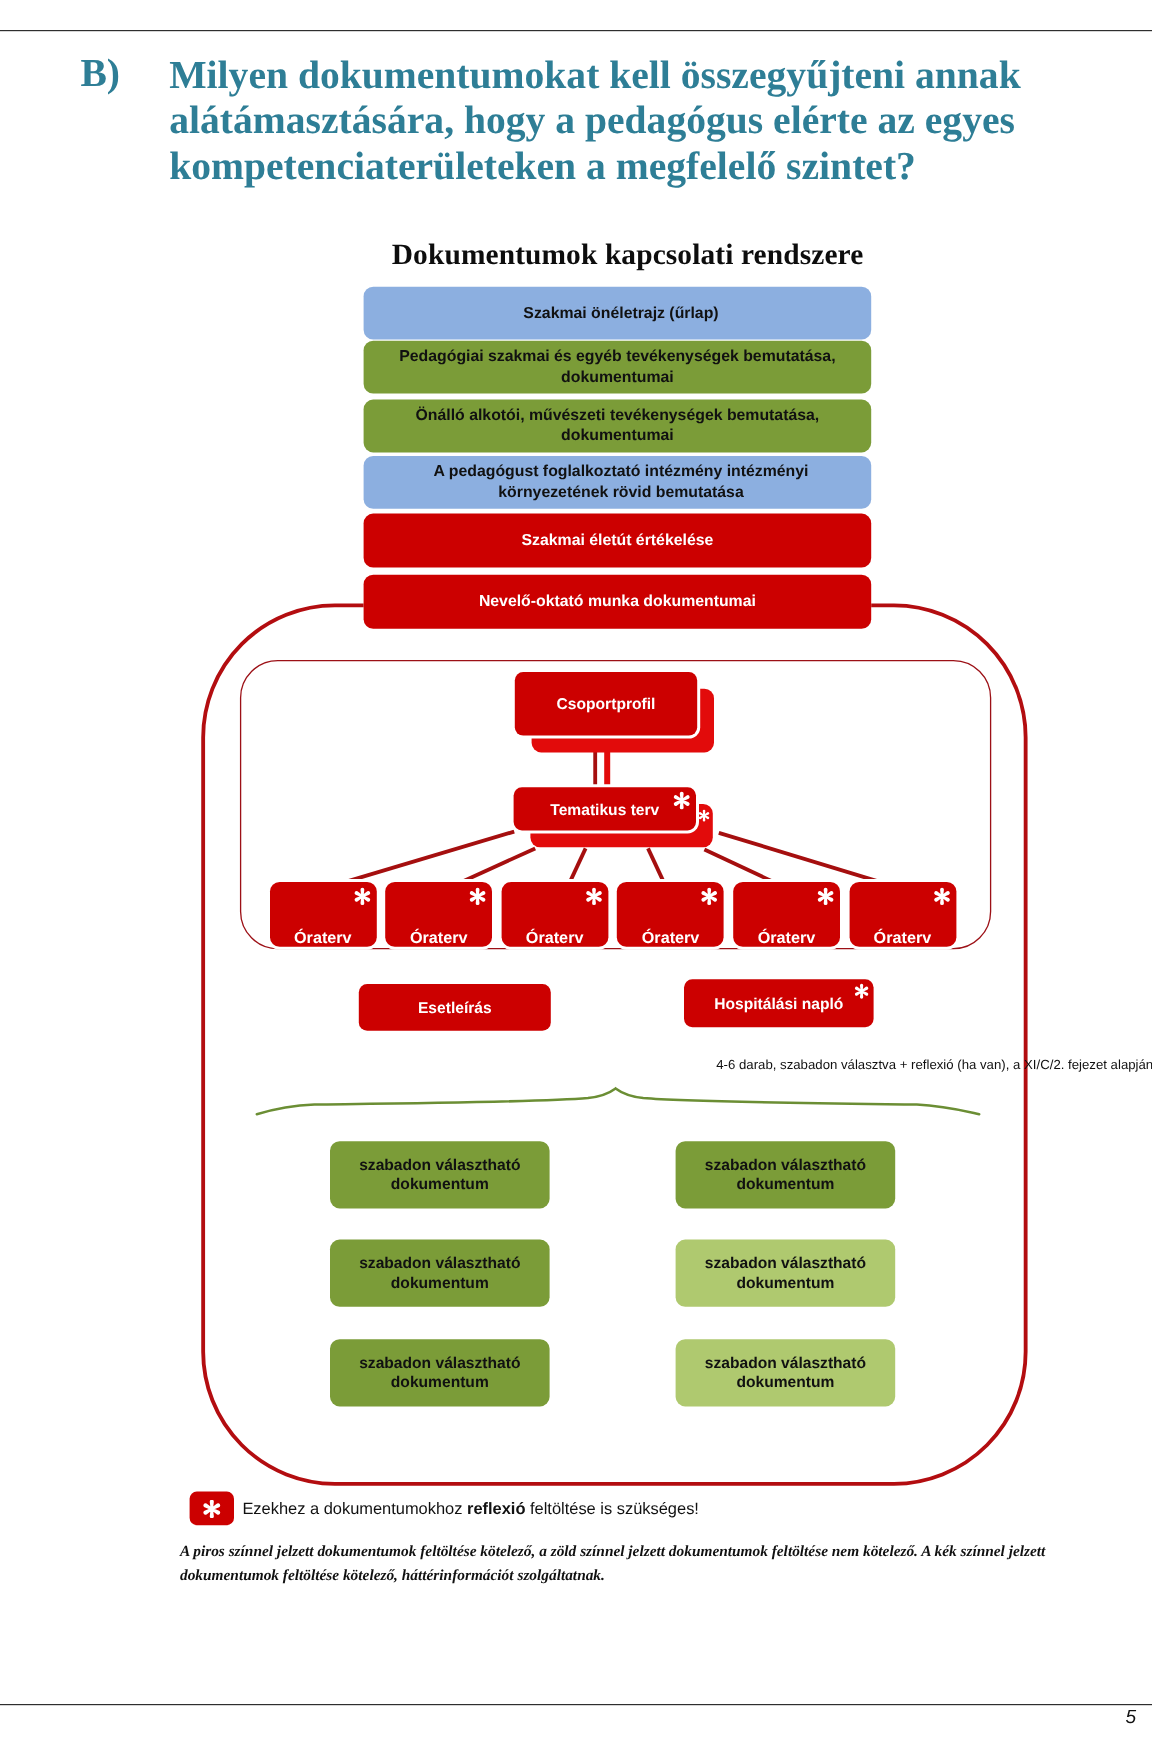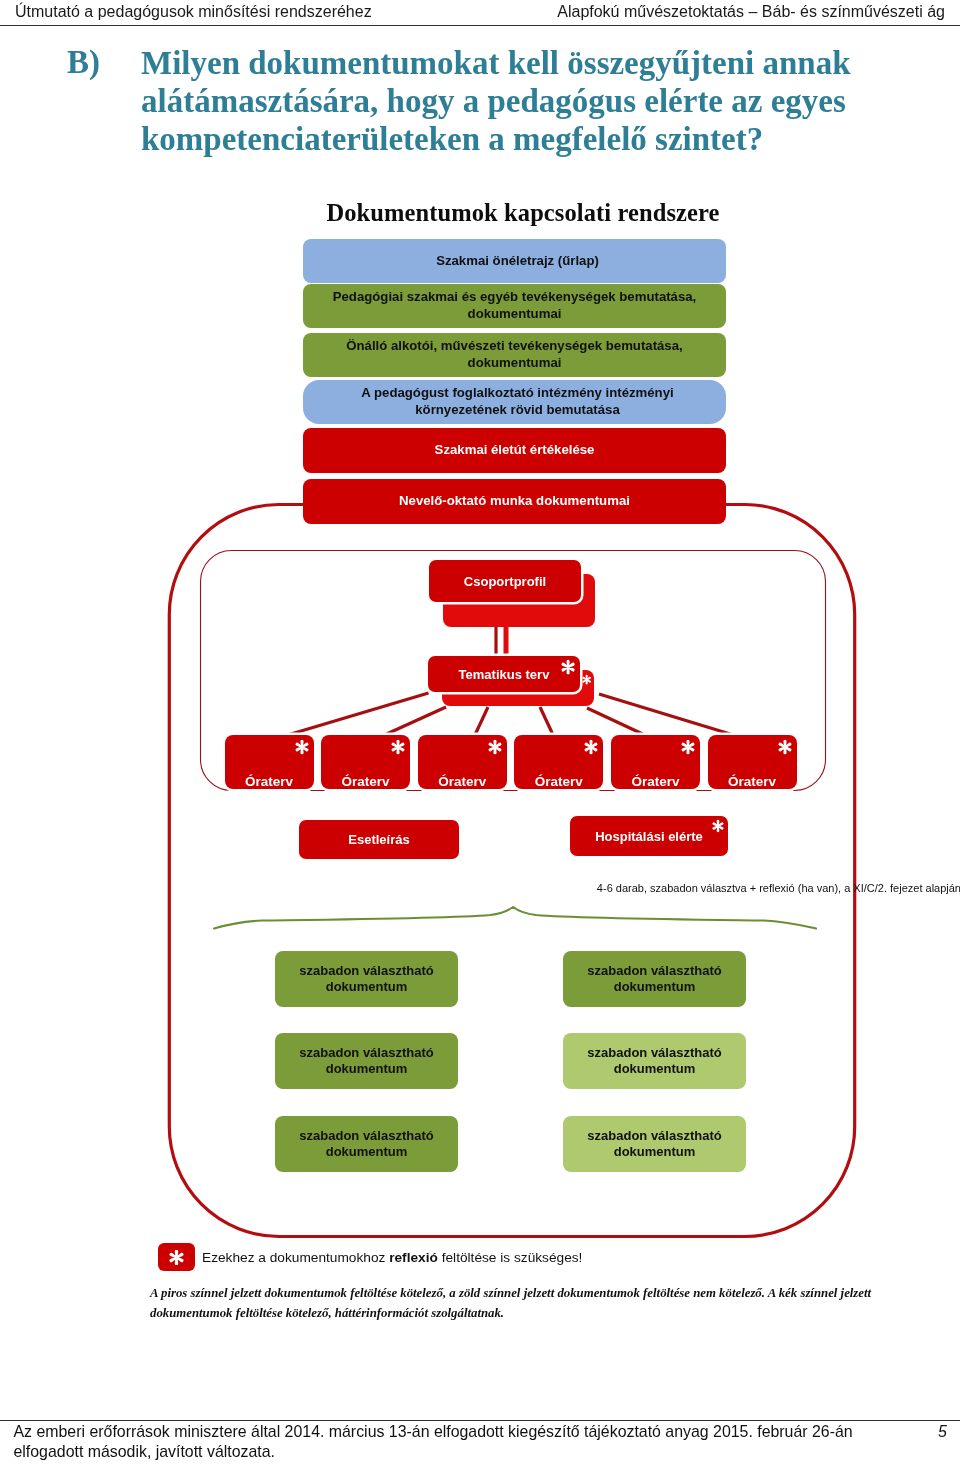--- a/index.html
+++ b/index.html
@@ -37,24 +37,20 @@
   .legend{position:absolute;left:157.5px;top:1063px;display:flex;align-items:center;text-align:center;}
   .legend-badge{position:relative;width:37.5px;height:28px;border-radius:6px;background:#cc0000;}
   .legend-badge .ast{position:absolute;left:11.25px;top:6.5px;width:15px;height:15px;}
   .legend-text{margin-left:7px;font-size:13.7px;color:#111;}
   .dg-footnote{position:absolute;left:150px;top:1103px;width:740px;font-size:12.8px;font-style:italic;font-weight:600;color:#111;line-height:20px;font-family:Liberation Serif, serif;}
 </style>
 </head>
 <body>
 
 <div class="page">
-  <div class="hdr">
-    <div class="hdr-left">Útmutató a pedagógusok minősítési rendszeréhez</div>
-    <div class="hdr-right">Alapfokú művészetoktatás – Báb- és színművészeti ág</div>
-  </div>
   <div class="hdr-rule"></div>
 
   <div class="qwrap">
     <div class="qlabel">B)</div>
     <div class="qtext">Milyen dokumentumokat kell összegyűjteni annak alátámasztására, hogy a pedagógus elérte az egyes kompetenciaterületeken a megfelelő szintet?</div>
   </div>
 
   <div class="diagram">
     <div class="dg-title">Dokumentumok kapcsolati rendszere</div>
 
@@ -82,33 +78,33 @@
     <div class="dg-stack">
         <div class="sbox blue" style="top: 59px; height: 44px;">
           <span>Szakmai önéletrajz (űrlap)</span>
         </div>
         <div class="sbox green" style="top: 104px; height: 44px;">
           <span>Pedagógiai szakmai és egyéb tevékenységek bemutatása, dokumentumai</span>
         </div>
         <div class="sbox green" style="top: 153px; height: 44px;">
           <span>Önálló alkotói, művészeti tevékenységek bemutatása, dokumentumai</span>
         </div>
-        <div class="sbox blue" style="top: 200px; height: 44px; border-radius: 16px;">
+        <div class="sbox blue" style="top: 200px; height: 44px;">
           <span>A pedagógust foglalkoztató intézmény intézményi környezetének rövid bemutatása</span>
         </div>
         <div class="sbox red" style="top: 248px; height: 45px;">
           <span>Szakmai életút értékelése</span>
         </div>
         <div class="sbox red" style="top: 299px; height: 45px; justify-content: center;">
           <span>Nevelő-oktató munka dokumentumai</span>
         </div>
       </div>
     <div class="dg-group">
         <div class="gshadow" style="left: 443px; top: 394px; width: 152px; height: 53px;"></div>
-        <div class="gbox" style="left: 429px; top: 380px; width: 152px; height: 42px; box-shadow: rgb(255, 255, 255) 0px 0px 0px 2.5px;">
+        <div class="gbox" style="left: 429px; top: 380px; width: 152px; height: 53px; box-shadow: rgb(255, 255, 255) 0px 0px 0px 2.5px;">
           <span>Csoportprofil</span>
         </div>
         <div class="gshadow" style="left: 442px; top: 490px; width: 152px; height: 36px;"></div>
         <div class="gbox" style="left: 428px; top: 476px; width: 152px; height: 36px; box-shadow: rgb(255, 255, 255) 0px 0px 0px 2.5px;">
           <span>Tematikus terv</span>
         </div>
         <svg width="14.2" height="14.2" viewBox="-6.2 -6.2 12.4 12.4" class="ast-mark" style="left: 561.4px; top: 479.9px;">
           <path d="M0.82,0.00 L1.42,-5.00 A1.42,1.42 0 0 0 -1.42,-5.00 L-0.82,-0.00 Z M0.41,-0.71 L-3.62,-3.73 A1.42,1.42 0 0 0 -5.04,-1.27 L-0.41,0.71 Z M-0.41,-0.71 L-5.04,1.27 A1.42,1.42 0 0 0 -3.62,3.73 L0.41,0.71 Z M-0.82,-0.00 L-1.42,5.00 A1.42,1.42 0 0 0 1.42,5.00 L0.82,0.00 Z M-0.41,0.71 L3.62,3.73 A1.42,1.42 0 0 0 5.04,1.27 L0.41,-0.71 Z M0.41,0.71 L5.04,-1.27 A1.42,1.42 0 0 0 3.62,-3.73 L-0.41,-0.71 Z" fill="#ffffff"></path>
         </svg>
         <svg width="9.4" height="9.4" viewBox="-6.2 -6.2 12.4 12.4" class="ast-mark" style="left: 582.3px; top: 494.7px;">
@@ -147,21 +143,21 @@
         <div class="obox" style="left: 707.5px; top: 555px; box-shadow: rgb(255, 255, 255) 0px 0px 0px 2.5px;">
           <span>Óraterv</span>
         </div>
         <svg width="14" height="14" viewBox="-6.2 -6.2 12.4 12.4" class="ast-mark" style="left: 777.5px; top: 560px;">
           <path d="M0.82,0.00 L1.42,-5.00 A1.42,1.42 0 0 0 -1.42,-5.00 L-0.82,-0.00 Z M0.41,-0.71 L-3.62,-3.73 A1.42,1.42 0 0 0 -5.04,-1.27 L-0.41,0.71 Z M-0.41,-0.71 L-5.04,1.27 A1.42,1.42 0 0 0 -3.62,3.73 L0.41,0.71 Z M-0.82,-0.00 L-1.42,5.00 A1.42,1.42 0 0 0 1.42,5.00 L0.82,0.00 Z M-0.41,0.71 L3.62,3.73 A1.42,1.42 0 0 0 5.04,1.27 L0.41,-0.71 Z M0.41,0.71 L5.04,-1.27 A1.42,1.42 0 0 0 3.62,-3.73 L-0.41,-0.71 Z" fill="#ffffff"></path>
         </svg>
         <div class="gbox" style="left: 299px; top: 640px; width: 160px; height: 39px;">
           <span>Esetleírás</span>
         </div>
         <div class="gbox" style="left: 570px; top: 636px; width: 158px; height: 40px;">
-          <span>Hospitálási elérte</span>
+          <span>Hospitálási napló</span>
         </div>
         <svg width="12" height="12" viewBox="-6.2 -6.2 12.4 12.4" class="ast-mark" style="left: 711.9px; top: 639.8px;">
           <path d="M0.82,0.00 L1.42,-5.00 A1.42,1.42 0 0 0 -1.42,-5.00 L-0.82,-0.00 Z M0.41,-0.71 L-3.62,-3.73 A1.42,1.42 0 0 0 -5.04,-1.27 L-0.41,0.71 Z M-0.41,-0.71 L-5.04,1.27 A1.42,1.42 0 0 0 -3.62,3.73 L0.41,0.71 Z M-0.82,-0.00 L-1.42,5.00 A1.42,1.42 0 0 0 1.42,5.00 L0.82,0.00 Z M-0.41,0.71 L3.62,3.73 A1.42,1.42 0 0 0 5.04,1.27 L0.41,-0.71 Z M0.41,0.71 L5.04,-1.27 A1.42,1.42 0 0 0 3.62,-3.73 L-0.41,-0.71 Z" fill="#ffffff"></path>
         </svg>
       </div>
     <div class="dg-free">
         <div class="fbox green" style="left: 275px; top: 771px;">
           <span>szabadon választható dokumentum</span>
         </div>
         <div class="fbox green" style="left: 563px; top: 771px;">
@@ -188,15 +184,14 @@
           <svg class="ast" viewBox="-6.2 -6.2 12.4 12.4">
             <path d="M0.82,0.00 L1.42,-5.00 A1.42,1.42 0 0 0 -1.42,-5.00 L-0.82,-0.00 Z M0.41,-0.71 L-3.62,-3.73 A1.42,1.42 0 0 0 -5.04,-1.27 L-0.41,0.71 Z M-0.41,-0.71 L-5.04,1.27 A1.42,1.42 0 0 0 -3.62,3.73 L0.41,0.71 Z M-0.82,-0.00 L-1.42,5.00 A1.42,1.42 0 0 0 1.42,5.00 L0.82,0.00 Z M-0.41,0.71 L3.62,3.73 A1.42,1.42 0 0 0 5.04,1.27 L0.41,-0.71 Z M0.41,0.71 L5.04,-1.27 A1.42,1.42 0 0 0 3.62,-3.73 L-0.41,-0.71 Z" fill="#ffffff"></path>
           </svg>
         </div>
       <div class="legend-text"><span>Ezekhez a dokumentumokhoz </span><b>reflexió</b><span> feltöltése is szükséges!</span></div>
     </div>
     <div class="dg-footnote">A piros színnel jelzett dokumentumok feltöltése kötelező, a zöld színnel jelzett dokumentumok feltöltése nem kötelező. A kék színnel jelzett dokumentumok feltöltése kötelező, háttérinformációt szolgáltatnak.</div>
   </div>
 
   <div class="ftr-rule"></div>
-  <div class="ftr">Az emberi erőforrások minisztere által 2014. március 13-án elfogadott kiegészítő tájékoztató anyag 2015. február 26-án elfogadott második, javított változata.</div>
   <div class="ftr-page">5</div>
 </div>
 
 </body></html>

